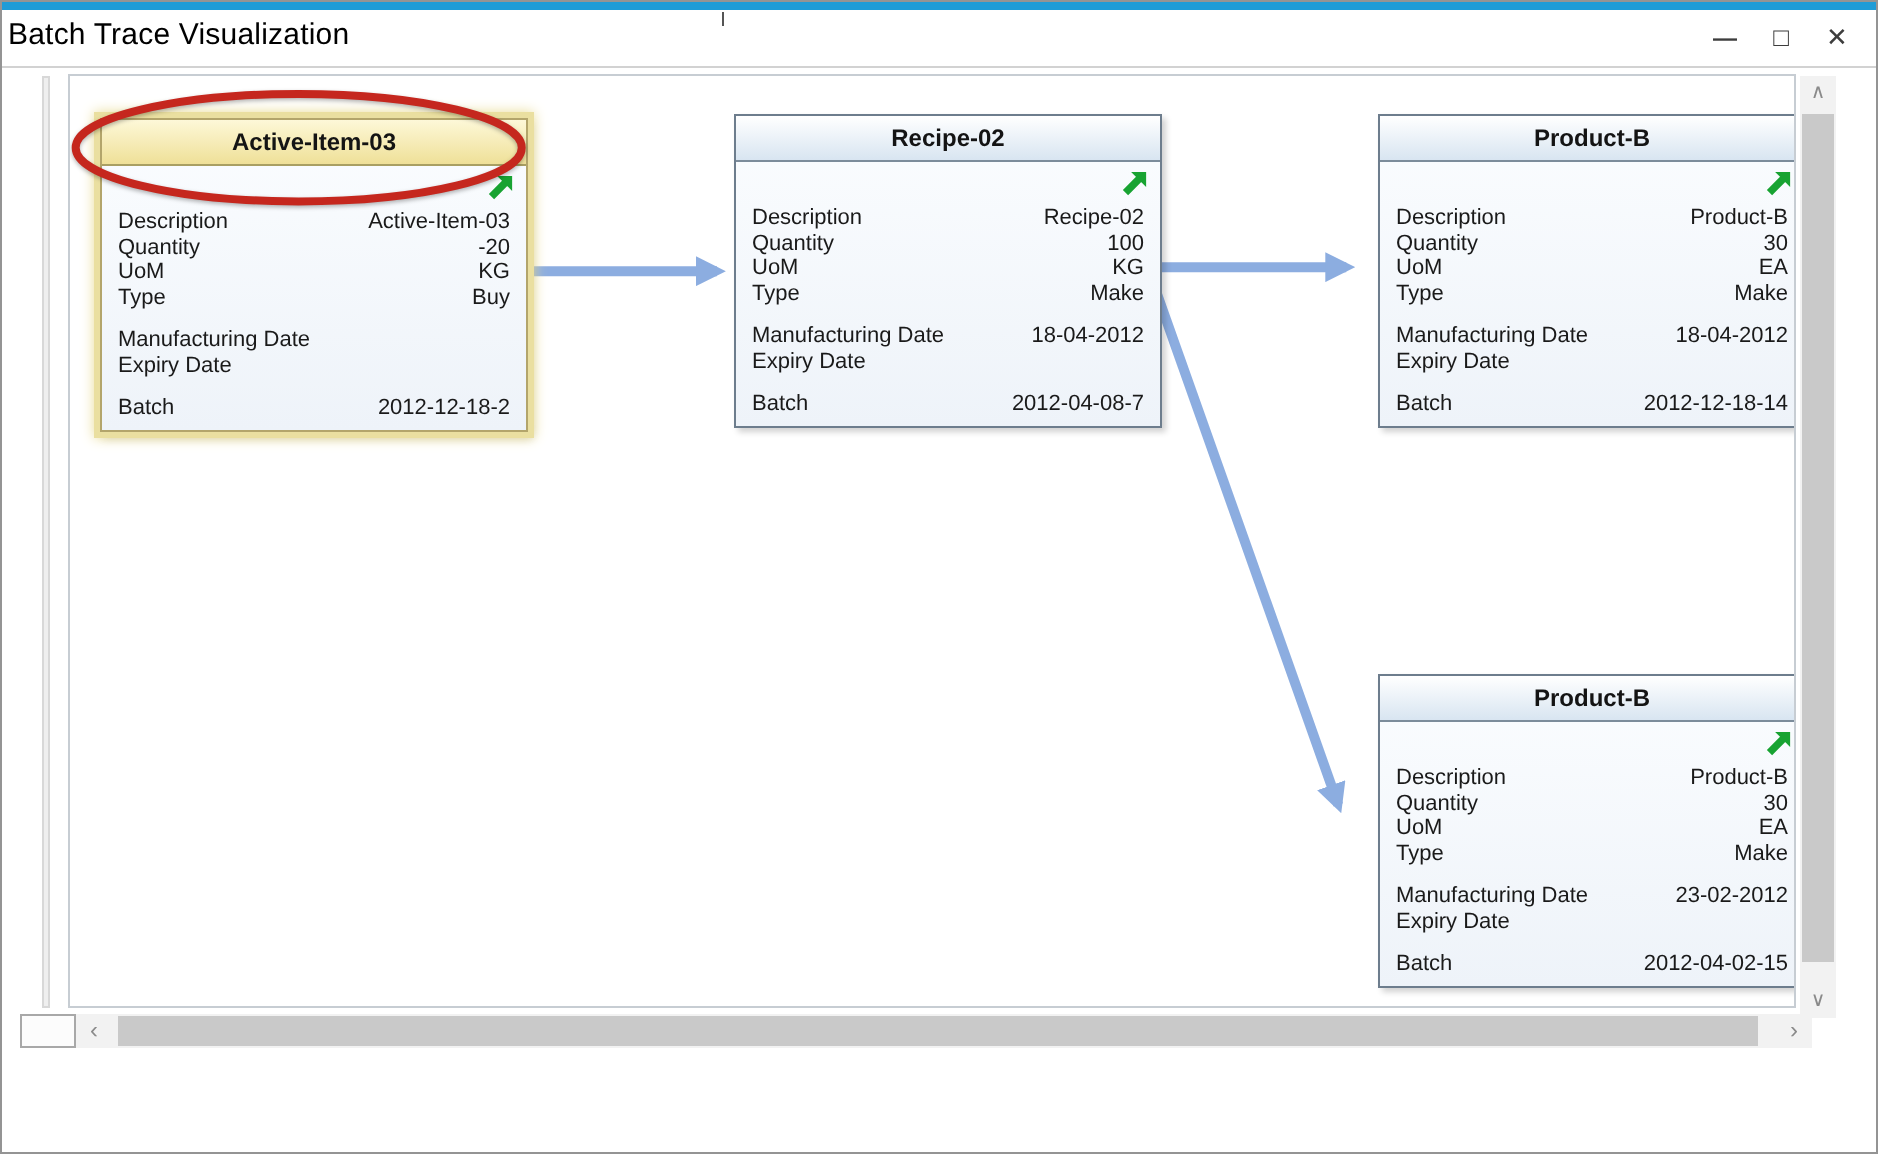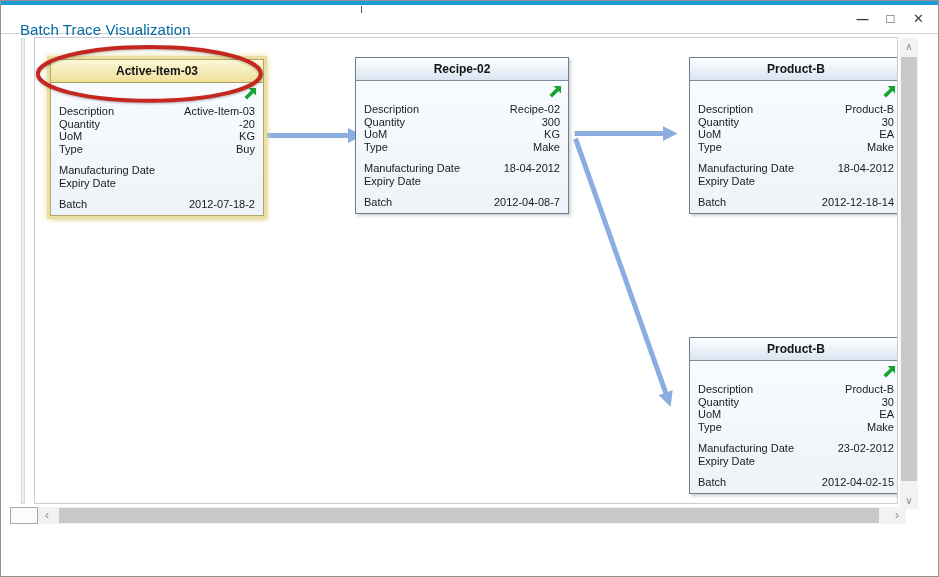--- a/index.html
+++ b/index.html
@@ -11,21 +11,21 @@
   .window{
     position:absolute;left:0;top:0;width:939px;height:577px;
     border:1px solid #949494;background:#ffffff;box-sizing:border-box;
   }
   .accent{position:absolute;left:0;top:0;width:100%;height:4px;background:#1e9cd7;}
   .titlebar{
     position:absolute;left:0;top:4px;width:100%;height:29px;
     border-bottom:1px solid #d2d2d2;box-sizing:border-box;background:#ffffff;
   }
   .title{
-    position:absolute;left:19px;top:4px;font-size:15px;color:#0369a1;letter-spacing:0.1px;margin-top:12px;
+    position:absolute;left:3px;top:4px;font-size:15px;color:#000000;letter-spacing:0.1px;
   }
   .controls{position:absolute;right:12px;top:2px;display:flex;gap:13px;align-items:center;height:24px;}
   .ctrl{width:15px;height:20px;text-align:center;color:#3d3d3d;cursor:default;line-height:20px;}
   .ctrl.min{font-weight:bold;font-size:12px;}
   .ctrl.max{font-size:13px;}
   .ctrl.close{font-size:13px;font-weight:bold;}
   .caret-tick{position:absolute;left:360px;top:5px;width:1px;height:7px;background:#555;}
 
   .splitter{
     position:absolute;left:20px;top:37px;width:4px;height:466px;
@@ -153,40 +153,40 @@
             <span class="fl">Manufacturing Date</span>
             <span class="fv"></span>
           </div>
         <div class="frow">
             <span class="fl">Expiry Date</span>
             <span class="fv"></span>
           </div>
         <div class="fgap"></div>
         <div class="frow">
             <span class="fl">Batch</span>
-            <span class="fv">2012-07-18-2</span>
+            <span class="fv">2012-12-18-2</span>
           </div>
       </div>
     </div>
 
-    <div class="card" style="left:320px;top:19px;">
+    <div class="card" style="left:332px;top:19px;">
       <div class="card-header">Recipe-02</div>
       <div class="card-body">
         <div class="icon-row">
           <svg width="15" height="15" viewBox="0 0 16 16">
             <path d="M7,1 L15,1 L15,9 Z M9.6,3.6 L12.4,6.4 L5.4,13.4 L2.6,10.6 Z" fill="#18a332"></path>
           </svg>
         </div>
         <div class="frow">
             <span class="fl">Description</span>
             <span class="fv">Recipe-02</span>
           </div>
         <div class="frow">
             <span class="fl">Quantity</span>
-            <span class="fv">300</span>
+            <span class="fv">100</span>
           </div>
         <div class="frow">
             <span class="fl">UoM</span>
             <span class="fv">KG</span>
           </div>
         <div class="frow">
             <span class="fl">Type</span>
             <span class="fv">Make</span>
           </div>
         <div class="fgap"></div>

